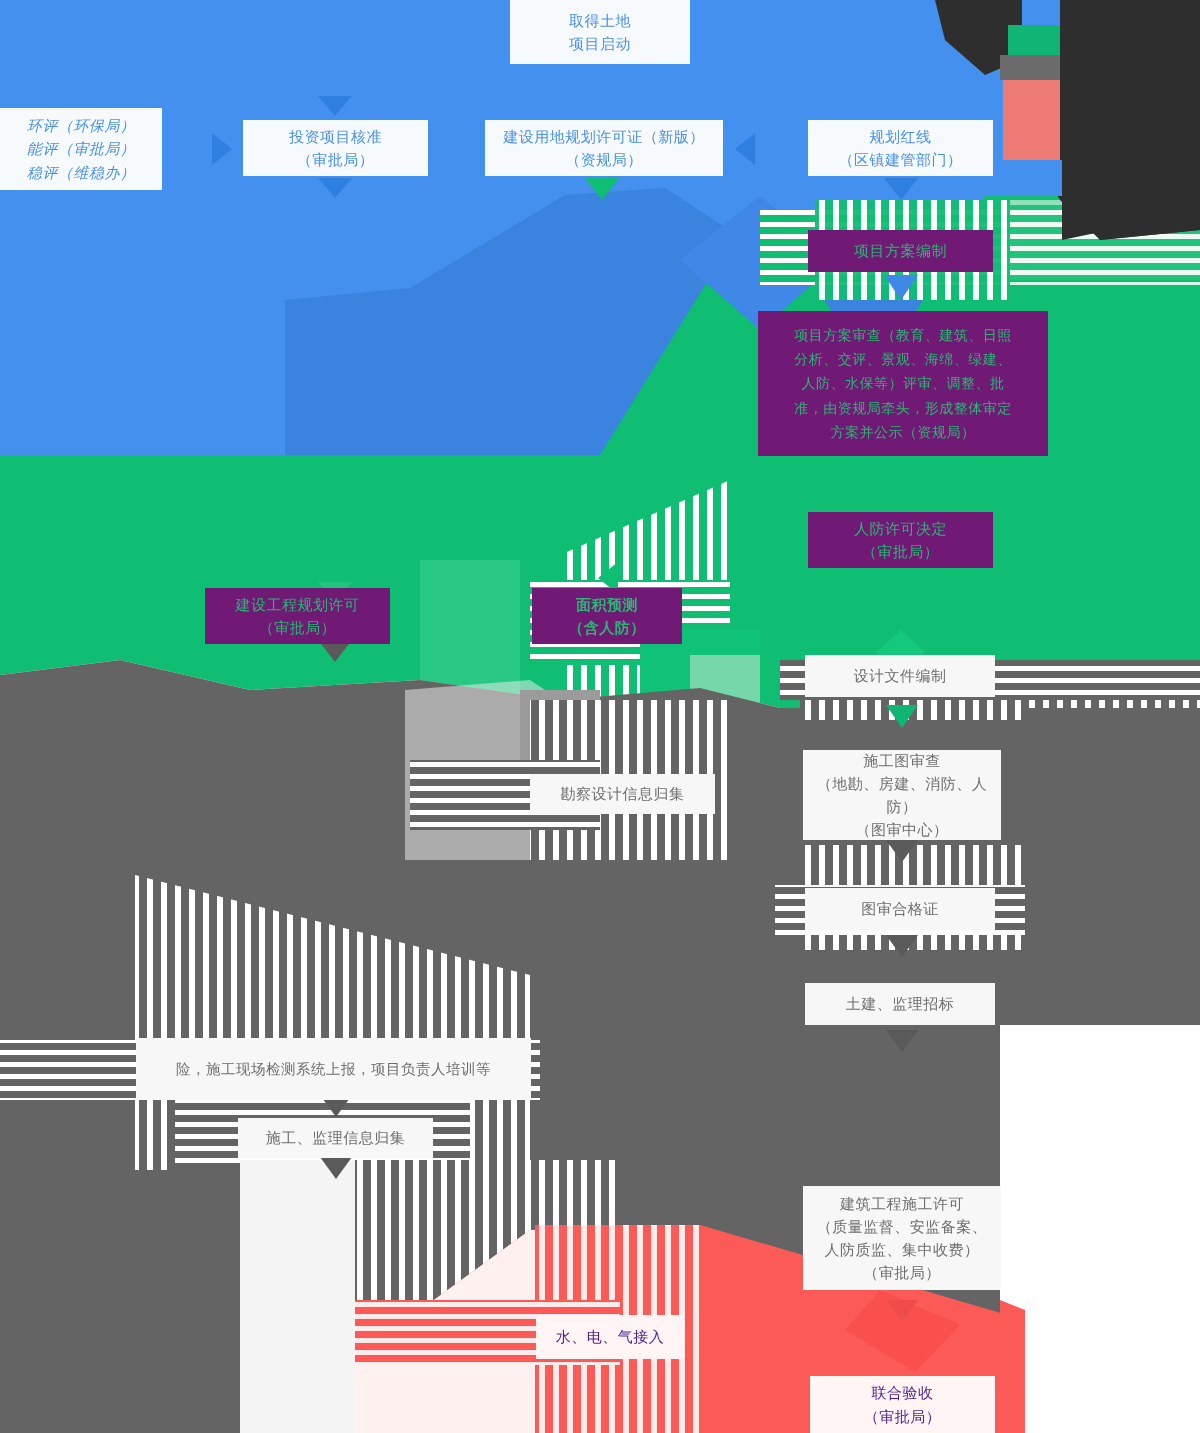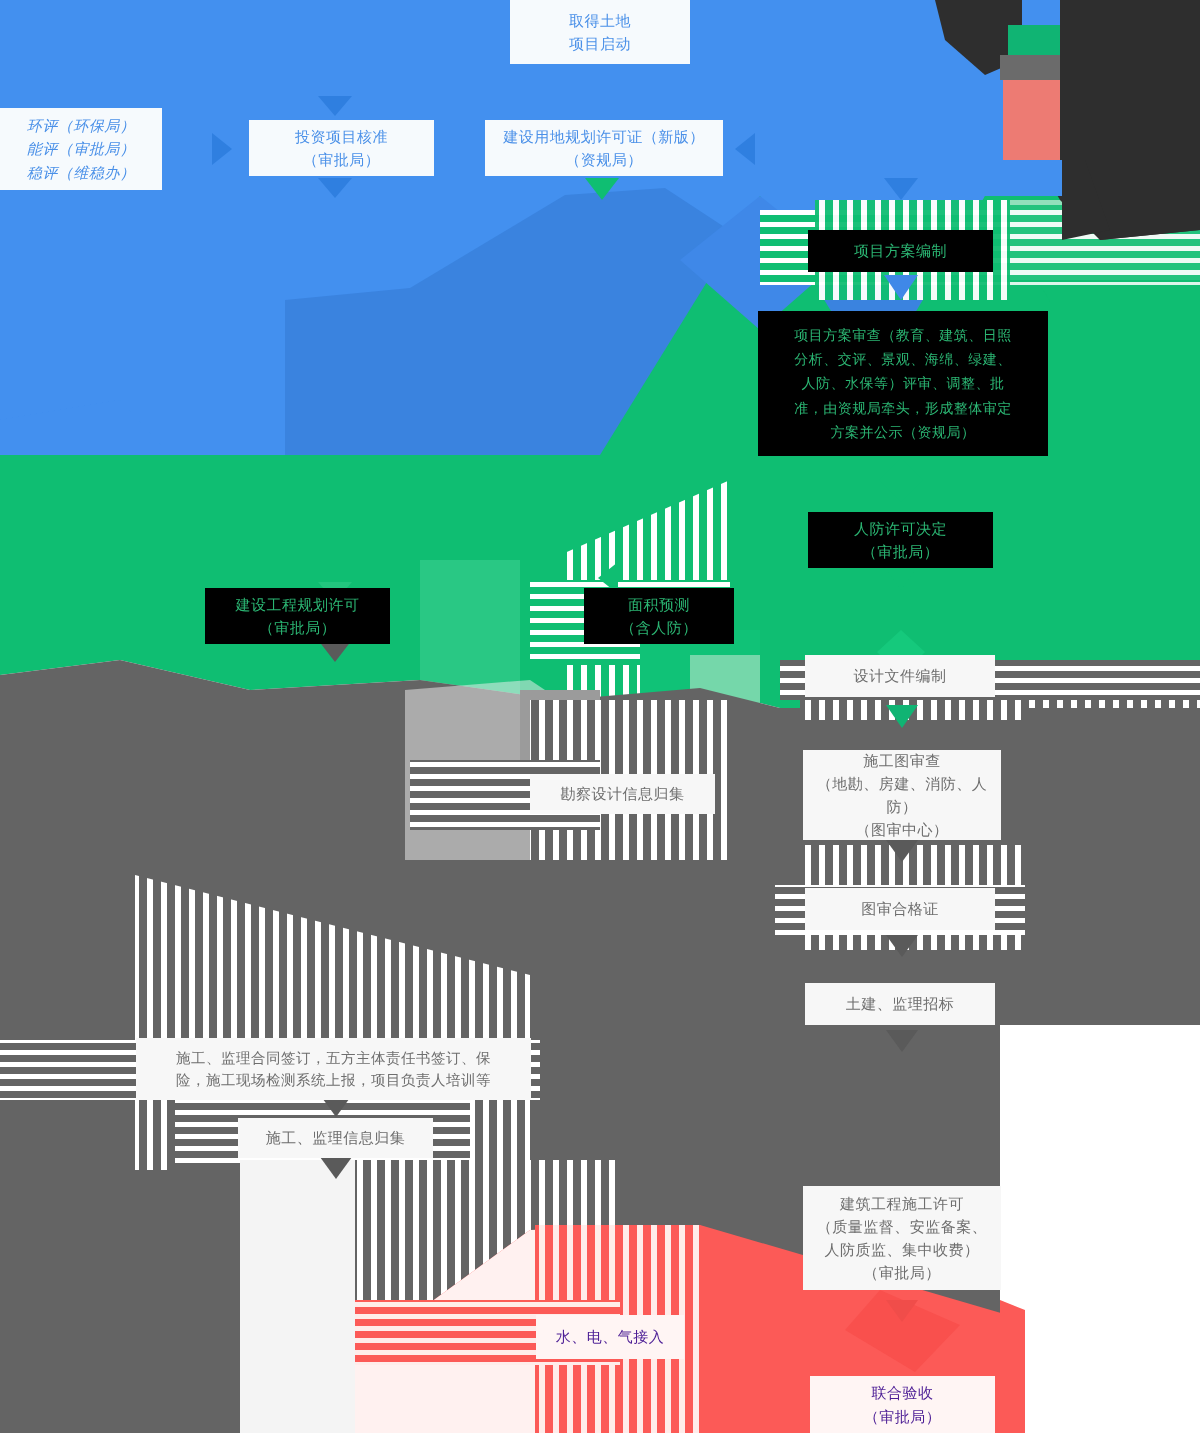--- a/index.html
+++ b/index.html
@@ -19,21 +19,21 @@
     letter-spacing:.5px;
     padding:6px 10px;
     z-index:5;
   }
   .node span{display:block;width:100%;}
   .c-blue{color:#4a90e8;}
   .c-green{color:#2bb673;}
   .c-gray{color:#6e6e6e;}
   .c-red{color:#4c1d95;}
   .n-white{background:#f6fafd;}
-  .n-greenbg{background:#000000;}
+  .n-greenbg{background:#701a75;}
   .n-graybg{background:#f7f7f7;}
   .n-redbg{background:#fff5f4;}
 </style>
 </head>
 <body>
 
 <div id="stage">
 
   <svg id="bg" viewBox="0 0 1200 1433" preserveAspectRatio="none" xmlns="http://www.w3.org/2000/svg">
     <defs>
@@ -192,34 +192,40 @@
   </div>
 
   <div class="node n-white c-blue" style="left:0px;top:108px;width:162px;height:82px;font-style:italic;">
     <span>
       <span>环评（环保局）</span>
       <span>能评（审批局）</span>
       <span>稳评（维稳办）</span>
     </span>
   </div>
 
-  <div class="node n-white c-blue" style="left:243px;top:120px;width:185px;height:56px;margin-left:6px;">
+  <div class="node n-white c-blue" style="left:243px;top:120px;width:185px;height:56px;">
     <span>
       <span>投资项目核准</span>
       <span>（审批局）</span>
     </span>
   </div>
 
   <div class="node n-white c-blue" style="left:485px;top:120px;width:238px;height:56px;">
     <span>
       <span>建设用地规划许可证（新版）</span>
       <span>（资规局）</span>
     </span>
   </div>
 
+  <div class="node n-white c-blue" style="left:808px;top:120px;width:185px;height:56px;">
+    <span>
+      <span>规划红线</span>
+      <span>（区镇建管部门）</span>
+    </span>
+  </div>
 
   <div class="node n-greenbg c-green" style="left:808px;top:230px;width:185px;height:42px;">
     <span>
       <span>项目方案编制</span>
     </span>
   </div>
 
   <div class="node n-greenbg c-green" style="left:758px;top:311px;width:290px;height:145px;font-size:14px;line-height:1.72;">
     <span>
       <span>项目方案审查（教育、建筑、日照</span>
@@ -237,21 +243,21 @@
     </span>
   </div>
 
   <div class="node n-greenbg c-green" style="left:205px;top:588px;width:185px;height:56px;">
     <span>
       <span>建设工程规划许可</span>
       <span>（审批局）</span>
     </span>
   </div>
 
-  <div class="node n-greenbg c-green" style="left:584px;top:588px;width:150px;height:56px;">
+  <div class="node n-greenbg c-green" style="left:532px;top:588px;width:150px;height:56px;font-weight:bold;">
     <span>
       <span>面积预测</span>
       <span>（含人防）</span>
     </span>
   </div>
 
   <div class="node n-graybg c-gray" style="left:805px;top:655px;width:190px;height:42px;">
     <span>
       <span>设计文件编制</span>
     </span>
@@ -278,21 +284,20 @@
   </div>
 
   <div class="node n-graybg c-gray" style="left:805px;top:983px;width:190px;height:42px;">
     <span>
       <span>土建、监理招标</span>
     </span>
   </div>
 
   <div class="node n-graybg c-gray" style="left:136px;top:1038px;width:395px;height:62px;font-size:14.5px;">
     <span>
-      <span>施工、监理合同签订，五方主体责任书签订、保</span>
       <span>险，施工现场检测系统上报，项目负责人培训等</span>
     </span>
   </div>
 
   <div class="node n-graybg c-gray" style="left:238px;top:1118px;width:195px;height:40px;">
     <span>
       <span>施工、监理信息归集</span>
     </span>
   </div>
 

